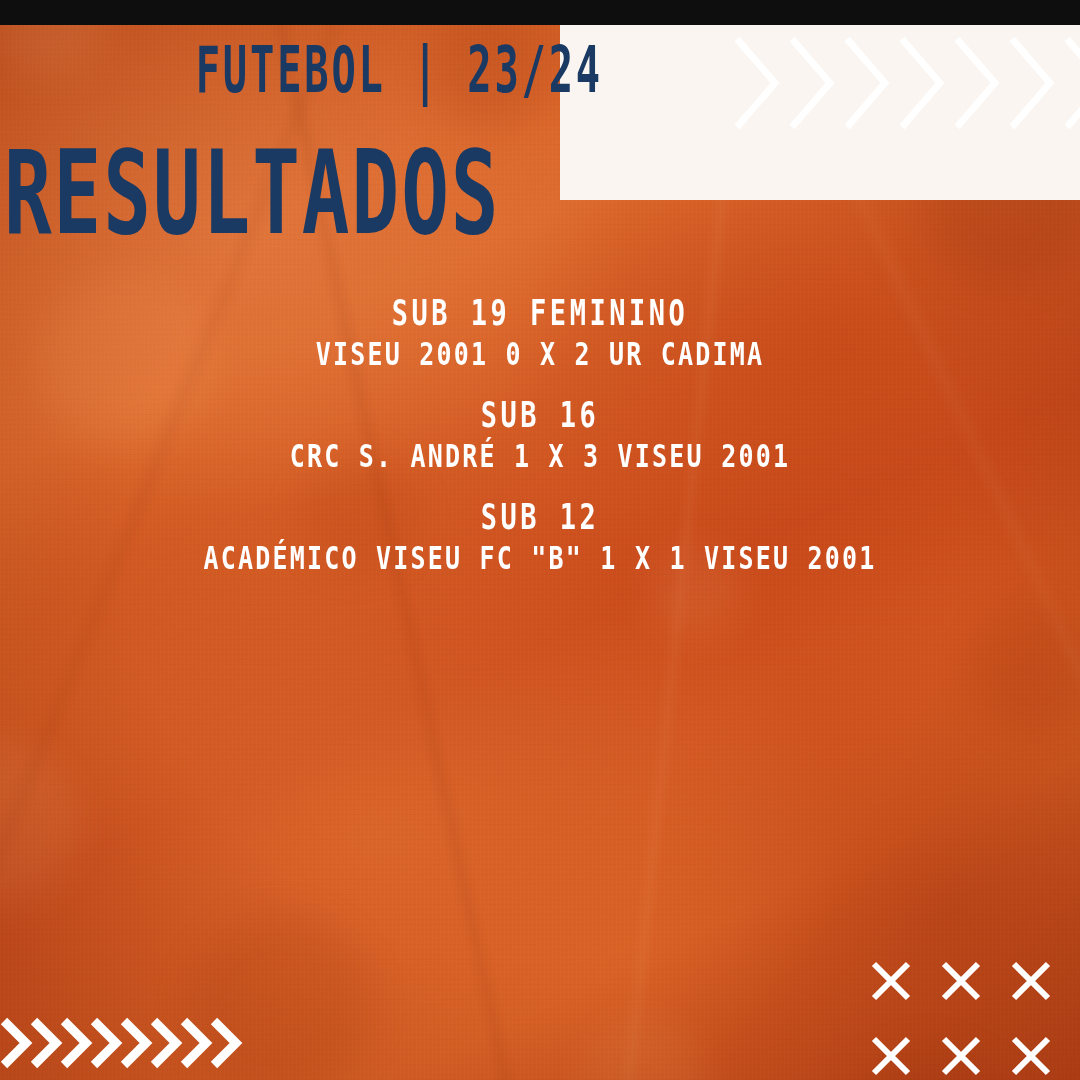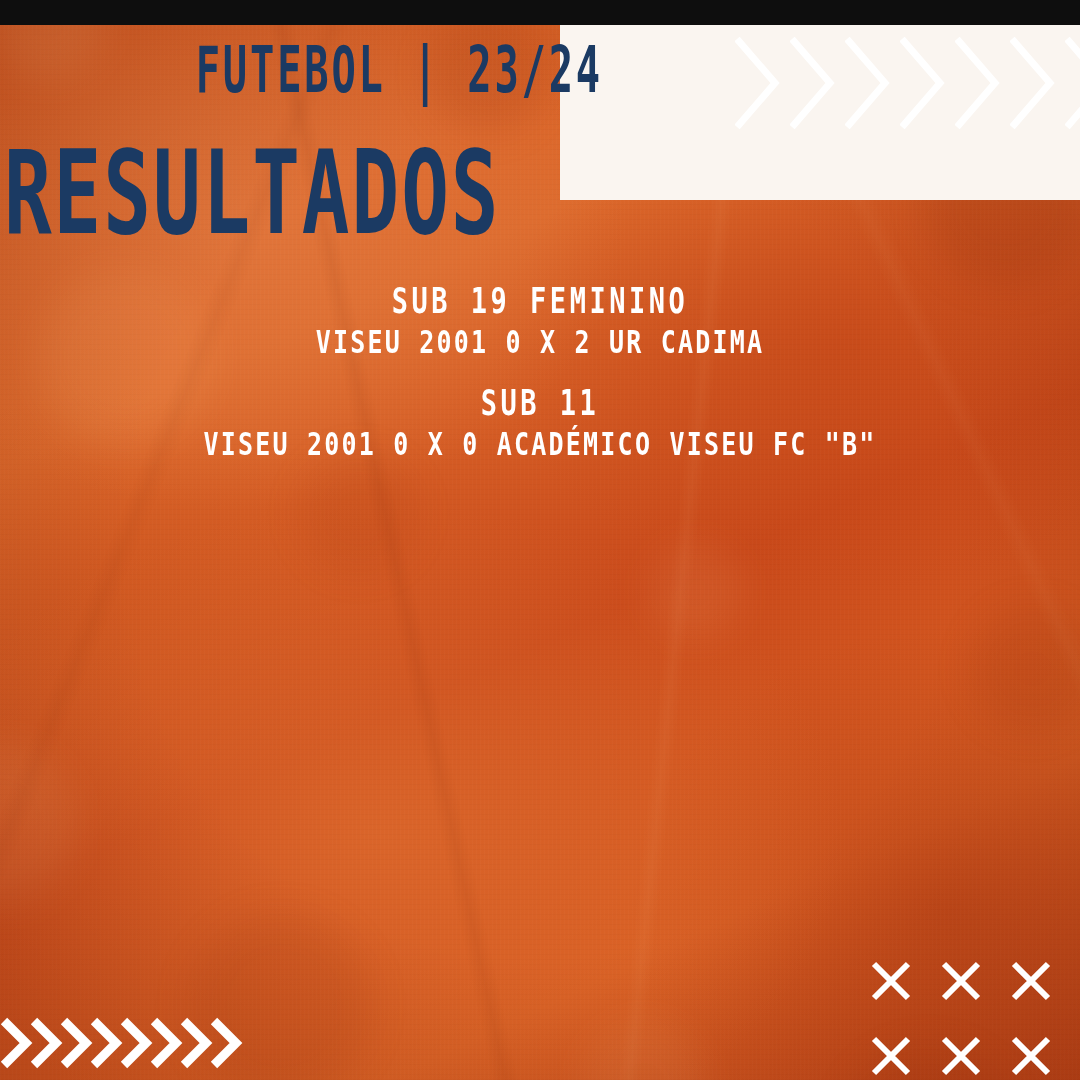--- a/index.html
+++ b/index.html
@@ -130,21 +130,21 @@
     margin-top: 34px;
     margin-right: 350px;
     white-space: nowrap;
   }
 
   
   .results {
     position: absolute;
     left: 0;
     right: 0;
-    top: 256px;
+    top: 268px;
     z-index: 5;
     text-align: center;
   }
   .result-block { margin-bottom: 31px; }
   .cat {
     color: #ffffff;
     font-family: "DejaVu Sans Mono", monospace;
     font-weight: bold;
     font-size: 27px;
     letter-spacing: 3.5px;
@@ -231,28 +231,32 @@
     <div class="bigtitle">RESULTADOS</div>
   </div>
 
   <div class="results">
 
     <div class="result-block">
       <div class="cat">SUB 19 FEMININO</div>
       <div class="score">VISEU 2001 0 X 2 UR CADIMA</div>
     </div>
 
-
-
-
-
     <div class="result-block">
-      <div class="cat">SUB 11</div>
-      <div class="score">VISEU 2001 0 X 0 ACADÉMICO VISEU FC "B"</div>
+      <div class="cat">SUB 16</div>
+      <div class="score">CRC S. ANDRÉ 1 X 3 VISEU 2001</div>
     </div>
+
+
+
+    <div class="result-block">
+      <div class="cat">SUB 12</div>
+      <div class="score">ACADÉMICO VISEU FC "B" 1 X 1 VISEU 2001</div>
+    </div>
+
 
   </div>
 
   <svg class="arrows" viewBox="0 0 270 64">
     <g fill="none" stroke="#ffffff" stroke-width="9" stroke-linecap="butt">
       <path d="M4 10 L26 32 L4 54"></path>
       <path d="M34 10 L56 32 L34 54"></path>
       <path d="M64 10 L86 32 L64 54"></path>
       <path d="M94 10 L116 32 L94 54"></path>
       <path d="M124 10 L146 32 L124 54"></path>

